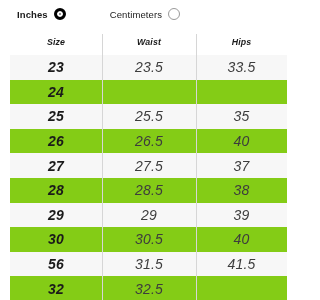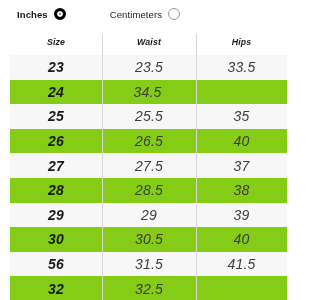--- a/index.html
+++ b/index.html
@@ -155,21 +155,20 @@
       <div class="cell c-hips">Hips</div>
     </div>
 
     <div class="row shaded">
       <div class="cell c-size">23</div>
       <div class="cell c-waist">23.5</div>
       <div class="cell c-hips">33.5</div>
     </div>
     <div class="row plain">
       <div class="cell c-size">24</div>
-      <div class="cell c-hips">34.5</div>
     </div>
     <div class="row shaded">
       <div class="cell c-size">25</div>
       <div class="cell c-waist">25.5</div>
       <div class="cell c-hips">35</div>
     </div>
     <div class="row plain">
       <div class="cell c-size">26</div>
       <div class="cell c-waist">26.5</div>
       <div class="cell c-hips">40</div>

